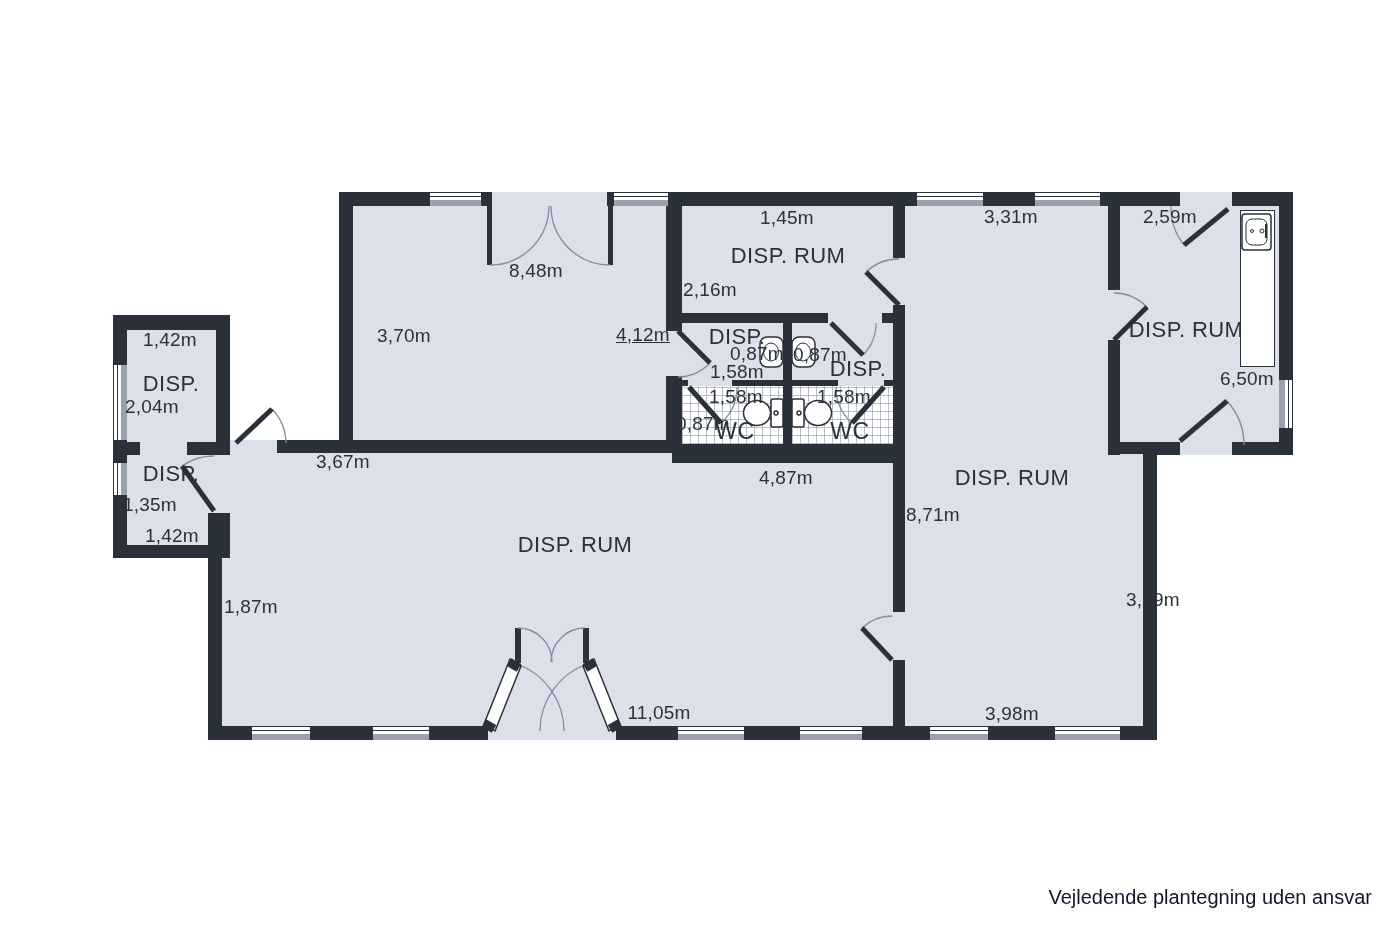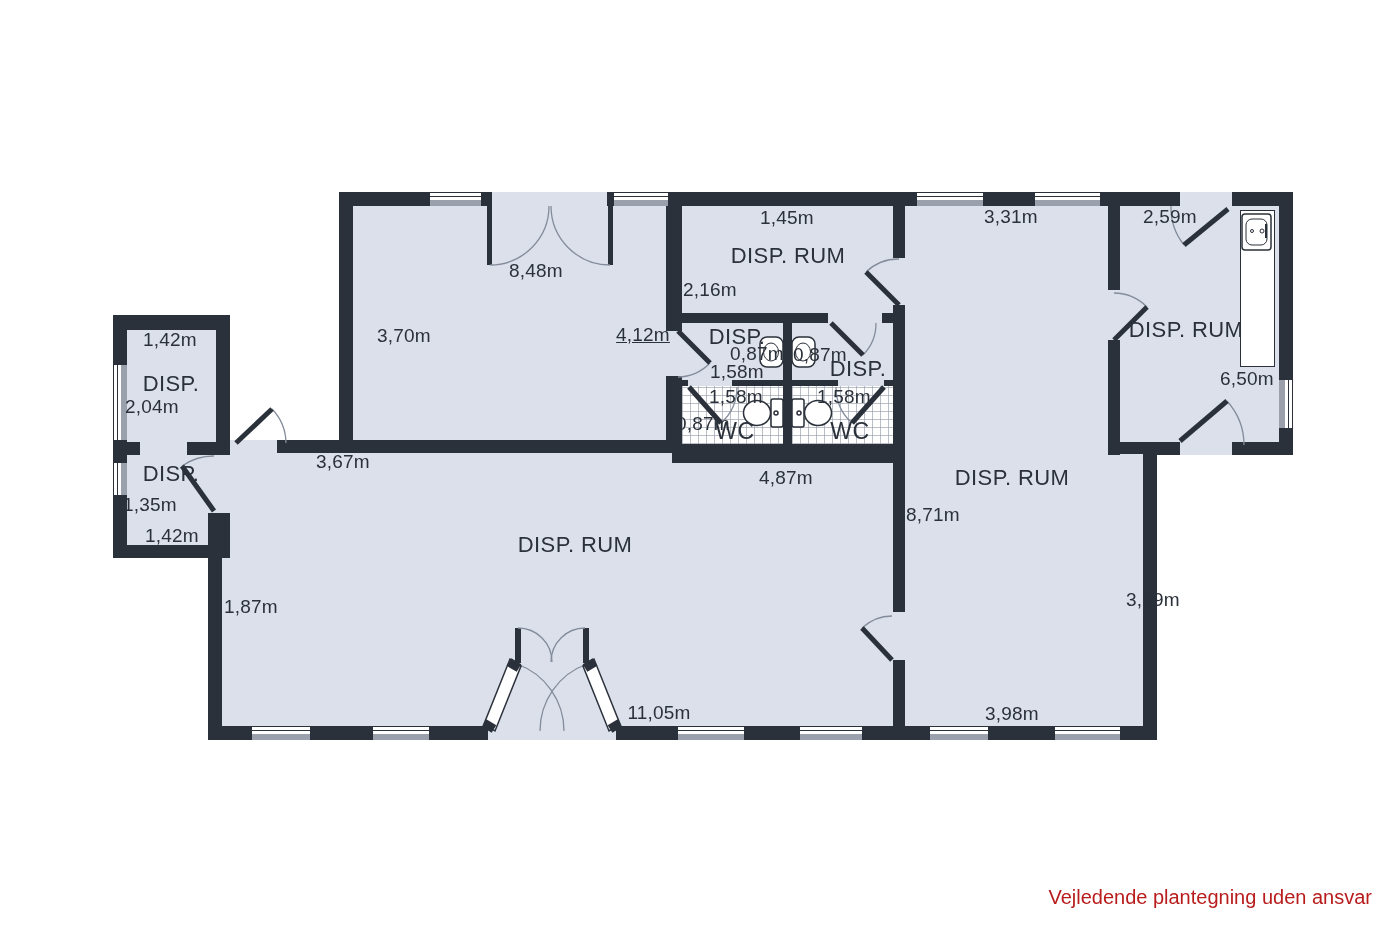--- a/index.html
+++ b/index.html
@@ -16,21 +16,21 @@
      background:linear-gradient(to bottom,#2b313a 0 1px,#ffffff 1px 4px,#2b313a 4px 5px,#ffffff 5px 8px,#9ba1ac 8px 14px);}
   .win-v{position:absolute;width:14px;
      background:linear-gradient(to right,#2b313a 0 1px,#ffffff 1px 4px,#2b313a 4px 5px,#ffffff 5px 8px,#9ba1ac 8px 14px);}
   .win-vl{position:absolute;width:14px;
      background:linear-gradient(to left,#2b313a 0 1px,#ffffff 1px 4px,#2b313a 4px 5px,#ffffff 5px 8px,#9ba1ac 8px 14px);}
   .counter{position:absolute;background:#ffffff;border:1px solid #2b313a;}
   .lbl{position:absolute;transform:translate(-50%,-50%);white-space:nowrap;
        font-size:19px;letter-spacing:.2px;}
   .name{font-size:22px;letter-spacing:.4px;}
   .wcname{font-size:23px;letter-spacing:.5px;}
-  .footer{position:absolute;right:28px;top:886px;font-size:20px;color:#b91c1c;}
+  .footer{position:absolute;right:28px;top:886px;font-size:20px;color:#0f172a;}
   svg.overlay{position:absolute;left:0;top:0;pointer-events:none;}
 </style>
 </head>
 <body>
 
 <div id="stage">
 
   <div class="fill" style="left:339px;top:192px;width:341px;height:261px;"></div>
   <div class="fill" style="left:666px;top:192px;width:239px;height:271px;"></div>
   <div class="fill" style="left:893px;top:192px;width:264px;height:548px;"></div>

